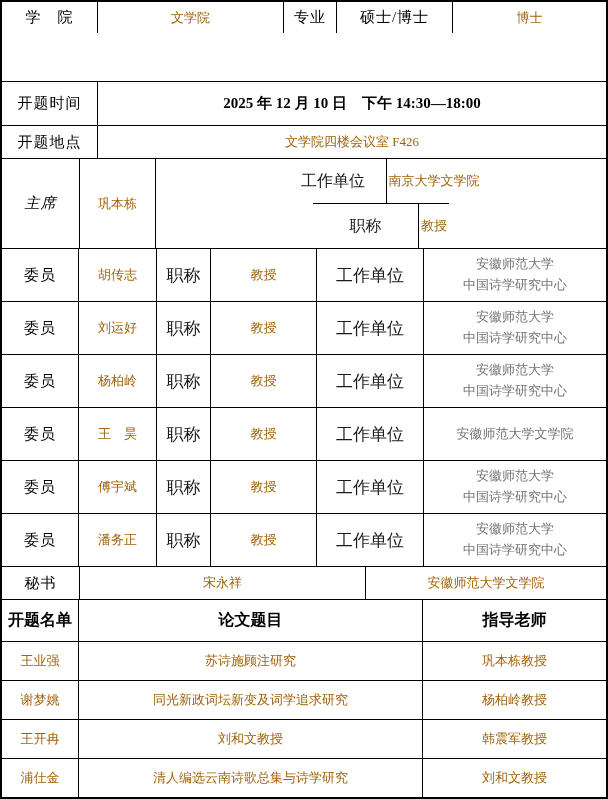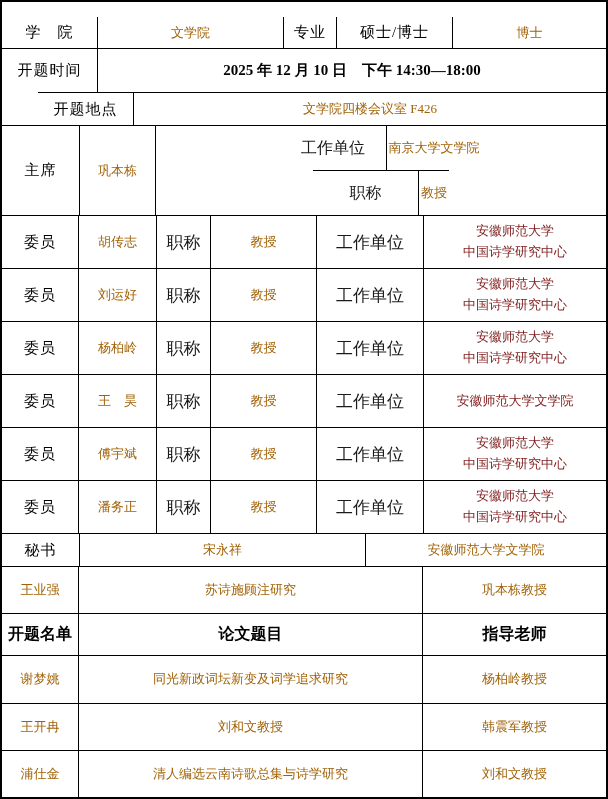--- a/index.html
+++ b/index.html
@@ -1,46 +1,46 @@
 <!DOCTYPE html>
 <html><head>
 <meta charset="utf-8">
 <style>
   html,body{margin:0;padding:0;background:#fff;}
   body{font-family:"Liberation Serif","DejaVu Serif",serif;color:#000;}
   .tbl{width:608px;height:799px;box-sizing:border-box;border:2px solid #000;
        display:flex;flex-direction:column;background:#fff;}
   .row{display:flex;box-sizing:border-box;border-top:1px solid #000;flex-shrink:0;}
-  .row.first{border-top:none;margin-top:15px;}
+  .row.first{border-top:none;}
   .cell{box-sizing:border-box;border-left:1px solid #000;display:flex;
         align-items:center;justify-content:center;text-align:center;
         flex-shrink:0;overflow:hidden;padding:0 2px;}
   .cell.nb{border-left:none;}
   .grow{flex:1 1 auto;}
   
   .lbl{font-size:15px;letter-spacing:1px;}           
   .biglbl{font-size:17px;color:#1a1a1a;}             
   .midlbl{font-size:16px;color:#1a1a1a;}
   .kai{font-size:13px;color:#a16207;}                   
-  .kai2{font-size:13px;line-height:1.6;color:#7f1d1d;}  
+  .kai2{font-size:13px;line-height:1.6;color:#737373;}  
   .datetxt{font-size:15px;font-weight:600;}
   .boldhead{font-family:"Liberation Sans","DejaVu Sans",sans-serif;
             font-weight:bold;font-size:16px;}
   
-  .h-r1{height:31px;} .h-r2{height:44px;} .h-r3{height:33px;margin-left:36px;}
+  .h-r1{height:31px;} .h-r2{height:44px;margin-top:48px;} .h-r3{height:33px;}
   .h-chair{height:90px;} .h-mem{height:53px;} .h-sec{height:33px;justify-content:space-between;}
   .h-phead{height:42px;} .h-stu{flex:1 1 auto;min-height:38px;}
   
   .chair-right{flex:1 1 auto;display:flex;flex-direction:column;padding:0;}
   .subrow{display:flex;flex:1 1 auto;box-sizing:border-box;}
   .subrow + .subrow{border-top:1px solid #000;}
   
   .w-a1{width:95px;} .w-a2{width:63px;} .w-a3{width:53px;} .w-a4{width:204px;} .w-a5{width:116px;}
   .w-lab{width:95px;}
-  .w-c1{width:77px;} .w-c2{width:76px;} .w-clab{width:105px;}
+  .w-c1{width:77px;font-style:italic;} .w-c2{width:76px;} .w-clab{width:105px;}
   .w-m1{width:76px;} .w-m2{width:78px;} .w-m3{width:54px;} .w-m4{width:106px;} .w-m5{width:107px;}
   .w-s1{width:77px;} .w-s2{width:286px;}
   .w-p1{width:76px;} .w-p2{width:344px;}
 </style>
 </head>
 <body>
 
 <div class="tbl">
 
   <div class="row first h-r1">
@@ -141,30 +141,30 @@
       <div class="kai2"><span>安徽师范大学</span><br><span>中国诗学研究中心</span></div>
     </div>
   </div>
 
   <div class="row h-sec">
     <div class="cell nb lbl w-s1">秘书</div>
     <div class="cell kai w-s2">宋永祥</div>
     <div class="cell kai grow">安徽师范大学文学院</div>
   </div>
 
+  <div class="row h-phead">
+    <div class="cell nb boldhead w-p1">开题名单</div>
+    <div class="cell boldhead w-p2">论文题目</div>
+    <div class="cell boldhead grow">指导老师</div>
+  </div>
+
   <div class="row h-stu">
     <div class="cell nb kai w-p1">王业强</div>
     <div class="cell kai w-p2">苏诗施顾注研究</div>
     <div class="cell kai grow">巩本栋教授</div>
-  </div>
-
-  <div class="row h-phead">
-    <div class="cell nb boldhead w-p1">开题名单</div>
-    <div class="cell boldhead w-p2">论文题目</div>
-    <div class="cell boldhead grow">指导老师</div>
   </div>
 
 
   <div class="row h-stu">
     <div class="cell nb kai w-p1">谢梦姚</div>
     <div class="cell kai w-p2">同光新政词坛新变及词学追求研究</div>
     <div class="cell kai grow">杨柏岭教授</div>
   </div>
 
   <div class="row h-stu">

